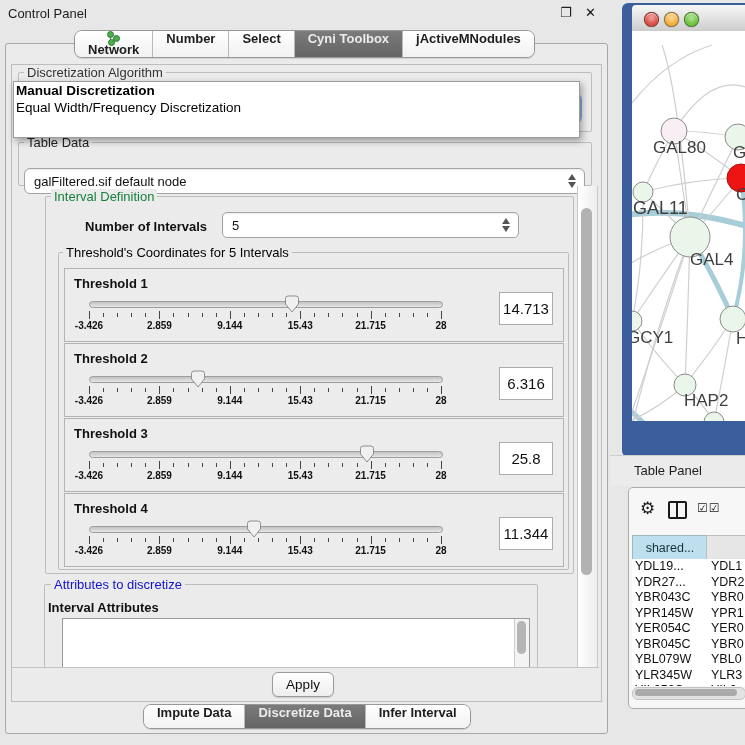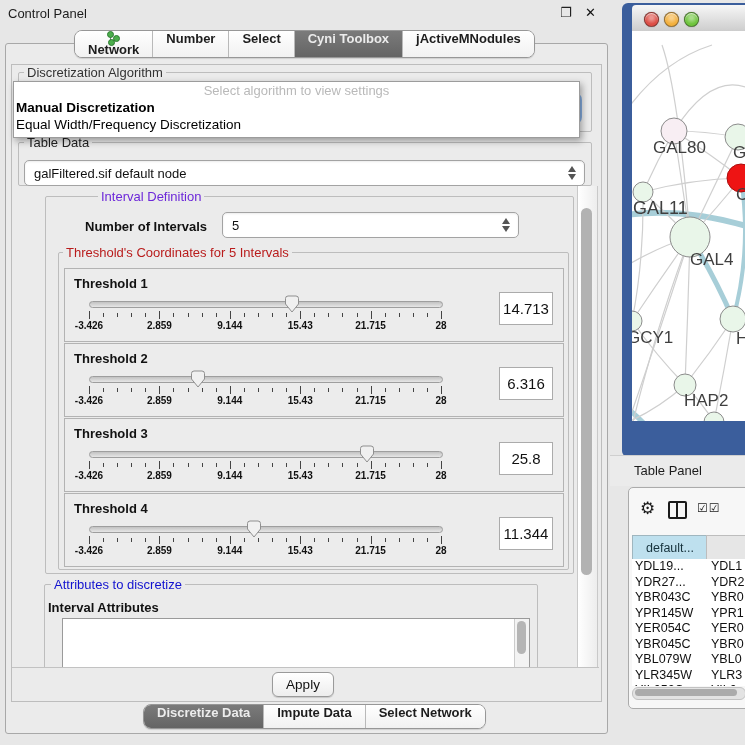--- a/index.html
+++ b/index.html
@@ -154,42 +154,42 @@
   </div>
 
 <div class="tborder" style="left:18px;top:72px;width:572px;height:58px;">
   <span class="tlegend" style="left:5px;top:-8px;color:#333;">Discretization Algorithm</span>
 </div>
 <div class="abs" id="focus-combo"></div>
 
 <div class="tborder" style="left:18px;top:142px;width:572px;height:42px;">
   <span class="tlegend" style="left:5px;top:-8px;color:#222;">Table Data</span>
 </div>
-<div class="combo" style="left:24px;top:160px;width:550px;height:24px;">
+<div class="combo" style="left:24px;top:168px;width:550px;height:24px;border-radius:6px;">
   <span>galFiltered.sif default node</span>
   <span class="stepper">
       <b class="up"></b>
       <b class="dn"></b>
     </span>
 </div>
 
 <div class="tborder" id="interval-group" style="left:45px;top:196px;width:527px;height:376px;">
-  <span class="tlegend" style="left: 5px; top: -8px; color: #6d28d9; margin-left: 47px;" id="interval-legend">Interval Definition</span>
+  <span class="tlegend" style="left: 5px; top: -8px; color: #15803d;" id="interval-legend">Interval Definition</span>
 </div>
 <div class="abs" style="left:85px;top:219px;font-size:13px;font-weight:bold;color:#111;">Number of Intervals</div>
 <div class="combo" style="left:222px;top:212px;width:286px;height:24px;">
   <span>5</span>
   <span class="stepper">
       <b class="up"></b>
       <b class="dn"></b>
     </span>
 </div>
 
 <div class="tborder" style="left:58px;top:252px;width:509px;height:316px;">
-  <span class="tlegend" style="left: 4px; top: -8px; color: #b91c1c;" id="thresholds-legend">Threshold's Coordinates for 5 Intervals</span>
+  <span class="tlegend" style="left: 4px; top: -8px; color: #000000;" id="thresholds-legend">Threshold's Coordinates for 5 Intervals</span>
 </div>
 <div id="threshold-stack">
     <div class="thr-panel" style="top: 268px;">
       <div class="thr-label">Threshold 1</div>
       <div class="thr-track"></div>
       <div class="tick" style="left: 24px; top: 42px; height: 8px;"></div>
       <div class="tick" style="left: 38.08px; top: 44px; height: 4px;"></div>
       <div class="tick" style="left: 52.16px; top: 44px; height: 4px;"></div>
       <div class="tick" style="left: 66.24px; top: 44px; height: 4px;"></div>
       <div class="tick" style="left: 80.32px; top: 44px; height: 4px;"></div>
@@ -357,28 +357,28 @@
     </div>
 </div>
 
 <div class="abs" id="v-scroll">
   <div id="v-thumb"></div>
 </div>
 
 <div class="abs" id="apply-strip"></div>
 <div class="abs" id="apply-btn">Apply</div>
 <div class="abs seg" id="tabs-bottom">
+    <span class="tab">
+      <span>Impute Data</span>
+    </span>
     <span class="tab sel">
       <span>Discretize Data</span>
     </span>
     <span class="tab">
-      <span>Impute Data</span>
-    </span>
-    <span class="tab">
-      <span>Select Network</span>
+      <span>Infer Interval</span>
     </span>
   </div>
 
 <div class="abs" id="net-window">
   <div id="net-titlebar">
     <span class="tl" id="tl-close" style="left: 12px; background: radial-gradient(circle at 50% 35%, rgba(255, 255, 255, 0.4) 0px, rgba(255, 255, 255, 0.4) 15%, rgb(221, 79, 71) 60%) rgb(221, 79, 71); border: 1px solid rgba(0, 0, 0, 0.35);"></span>
     <span class="tl" id="tl-min" style="left: 32px; background: radial-gradient(circle at 50% 35%, rgba(255, 255, 255, 0.4) 0px, rgba(255, 255, 255, 0.4) 15%, rgb(243, 176, 62) 60%) rgb(243, 176, 62); border: 1px solid rgba(0, 0, 0, 0.35);"></span>
     <span class="tl" id="tl-zoom" style="left: 52px; background: radial-gradient(circle at 50% 35%, rgba(255, 255, 255, 0.4) 0px, rgba(255, 255, 255, 0.4) 15%, rgb(111, 197, 62) 60%) rgb(111, 197, 62); border: 1px solid rgba(0, 0, 0, 0.35);"></span>
   </div>
   <div id="net-canvas"><svg viewBox="0 0 113 390" width="113" height="390">
@@ -429,34 +429,33 @@
 </div>
 
 <div class="abs" id="tp-strip"></div>
 <div class="abs" id="tp-title">Table Panel</div>
 <div class="abs" id="tp-box"></div>
 <div class="abs icon" id="tp-gear">⚙</div>
 <div class="abs icon" id="tp-split">
     <i></i>
   </div>
 <div class="abs icon" id="tp-checks">☑☑</div>
-<div class="tp-hcell" id="tp-h1">default...</div>
+<div class="tp-hcell" id="tp-h1">shared...</div>
 <div class="tp-hcell" id="tp-h2"></div>
 <div class="abs" id="tp-rows">
     <div class="tp-row"><span class="c1">YDL19...</span><span class="c2">YDL1</span></div>
     <div class="tp-row"><span class="c1">YDR27...</span><span class="c2">YDR2</span></div>
     <div class="tp-row"><span class="c1">YBR043C</span><span class="c2">YBR0</span></div>
     <div class="tp-row"><span class="c1">YPR145W</span><span class="c2">YPR1</span></div>
     <div class="tp-row"><span class="c1">YER054C</span><span class="c2">YER0</span></div>
     <div class="tp-row"><span class="c1">YBR045C</span><span class="c2">YBR0</span></div>
     <div class="tp-row"><span class="c1">YBL079W</span><span class="c2">YBL0</span></div>
     <div class="tp-row"><span class="c1">YLR345W</span><span class="c2">YLR3</span></div>
     <div class="tp-row"><span class="c1">YIL052C</span><span class="c2">YIL0</span></div>
   </div>
 <div class="abs" id="tp-hscroll">
     <i></i>
   </div>
 
 <div id="algo-popup" class="abs">
-    <div class="prompt">Select algorithm to view settings</div>
     <div class="item b">Manual Discretization</div>
     <div class="item">Equal Width/Frequency Discretization</div>
   </div>
 
 </body></html>

